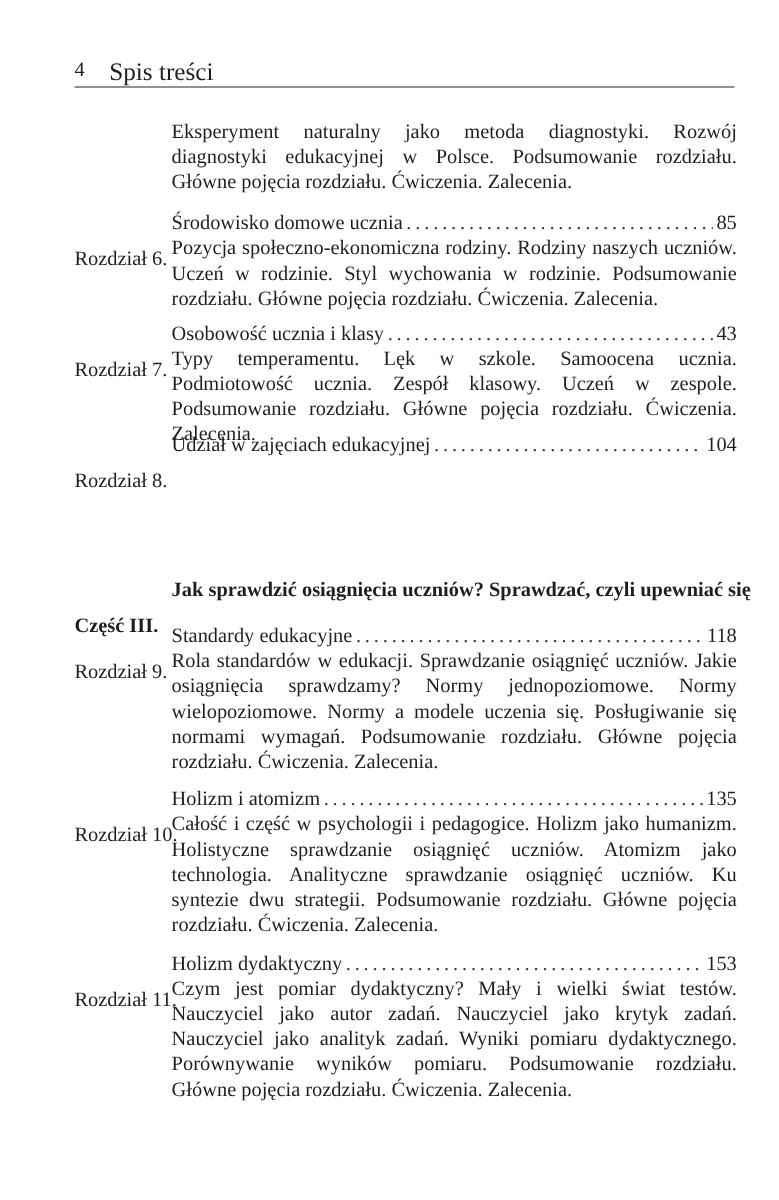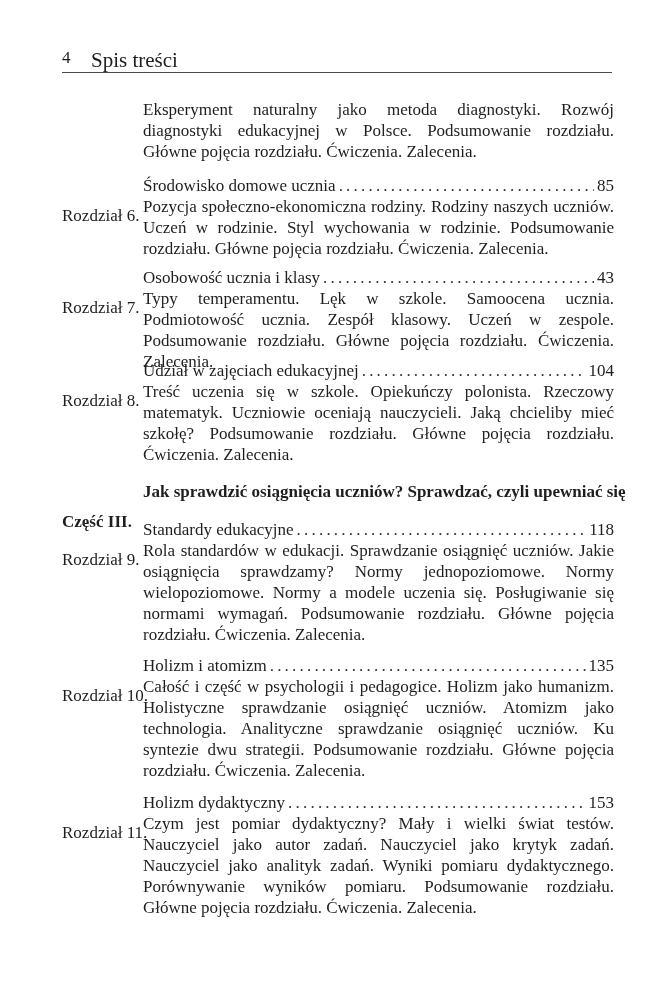--- a/index.html
+++ b/index.html
@@ -66,21 +66,20 @@
 </div>
 
 <div class="entry" style="top:360px;">
   <span class="label">Rozdział 8.</span>
   <div class="body">
     <div class="title-line">
       <span class="t">Udział w zajęciach edukacyjnej</span>
       <span class="dots">................................................................................................</span>
       <span class="pg">104</span>
     </div>
-    <div class="desc">Treść uczenia się w szkole. Opiekuńczy polonista. Rzeczowy matematyk. Uczniowie oceniają nauczycieli. Jaką chcieliby mieć szkołę? Podsumowanie rozdziału. Główne pojęcia rozdziału. Ćwiczenia. Zalecenia.</div>
   </div>
 </div>
 
 <div class="entry part" style="top:481px;">
   <span class="label">Część III.</span>
   <div class="body">
     <div class="title-line">
       <span class="t">Jak sprawdzić osiągnięcia uczniów? Sprawdzać, czyli upewniać się</span>
     </div>
   </div>

